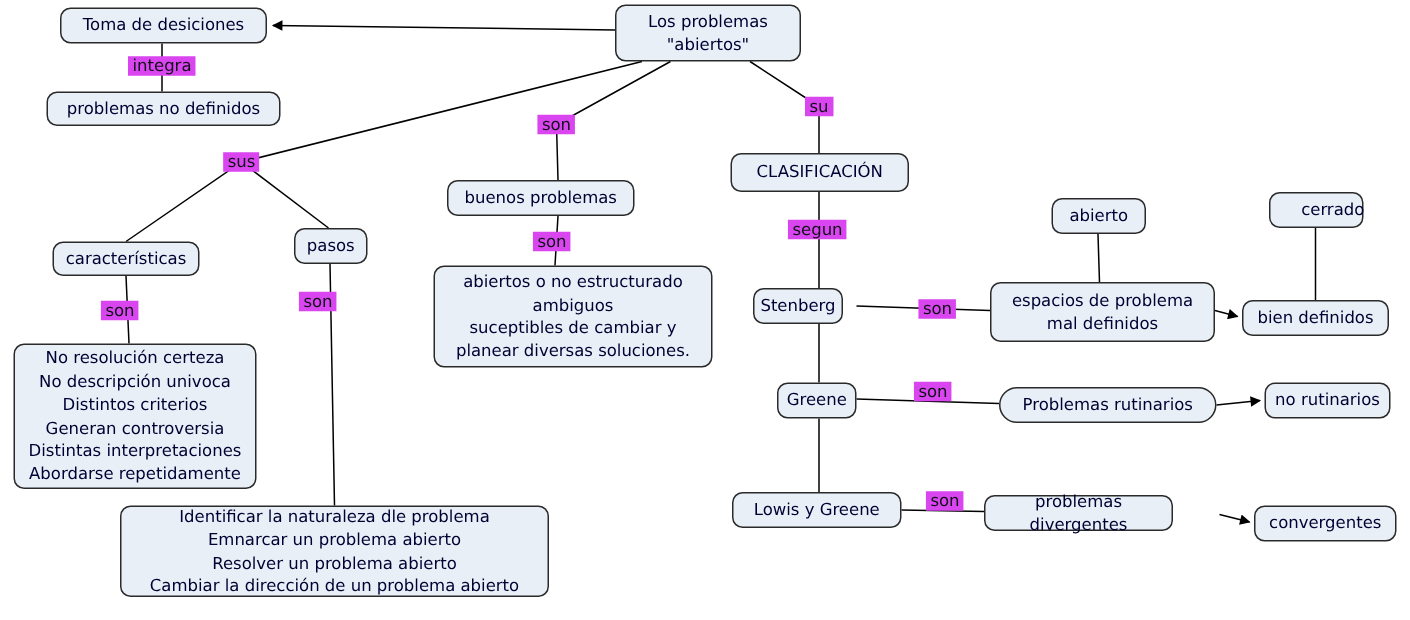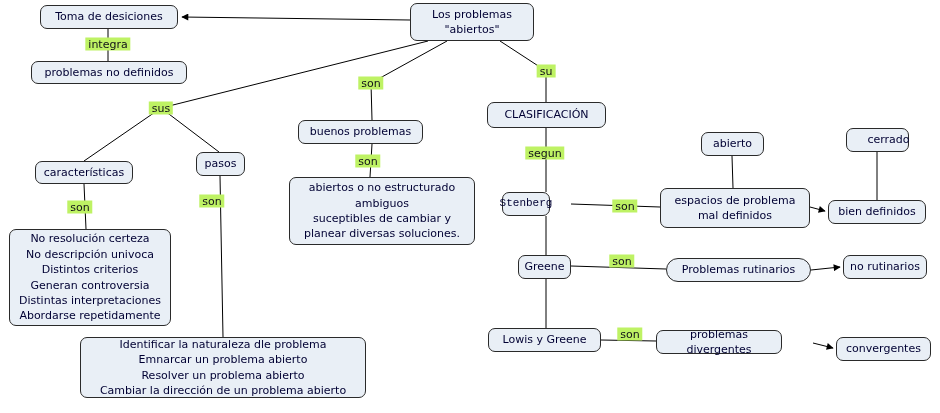--- a/index.html
+++ b/index.html
@@ -19,21 +19,21 @@
     font-size:11px;
     line-height:1.4;
     text-align:center;
     white-space:pre-line;
     display:flex; align-items:center; justify-content:center;
     padding:1px 6px;
   }
   .link-label {
     position:absolute;
     transform:translate(-50%,-50%);
-    background:#bef264;
+    background:#d946ef;
     color:#101018;
     font-size:11px;
     padding:0 3px;
     white-space:nowrap;
   }
 </style>
 </head>
 <body>
 
 <div id="canvas">
@@ -81,21 +81,21 @@
   <div class="node" style="left:80px;top:337px;width:286px;height:61px;">Identificar la naturaleza dle problema
 Emnarcar un problema abierto
 Resolver un problema abierto
 Cambiar la dirección de un problema abierto</div>
   <div class="node" style="left:298px;top:120px;width:125px;height:24px;">buenos problemas</div>
   <div class="node" style="left:289px;top:177px;width:186px;height:68px;">abiertos o no estructurado
 ambiguos
 suceptibles de cambiar y
 planear diversas soluciones.</div>
   <div class="node" style="left:487px;top:102px;width:119px;height:26px;">CLASIFICACIÓN</div>
-  <div class="node" style="left:502px;top:192px;width:48px;height:24px;font-family:Liberation Mono, monospace;">Stenberg</div>
+  <div class="node" style="left:502px;top:192px;width:60px;height:24px;">Stenberg</div>
   <div class="node" style="left:518px;top:255px;width:53px;height:24px;">Greene</div>
   <div class="node" style="left:488px;top:328px;width:113px;height:24px;">Lowis y Greene</div>
   <div class="node" style="left:701px;top:132px;width:63px;height:24px;">abierto</div>
   <div class="node" style="left:846px;top:128px;width:63px;height:24px;padding-left:28px;">cerrado</div>
   <div class="node" style="left:660px;top:188px;width:150px;height:40px;">espacios de problema
 mal definidos</div>
   <div class="node" style="left:828px;top:200px;width:98px;height:24px;">bien definidos</div>
   <div class="node" style="left:666px;top:258px;width:145px;height:24px;border-radius:12px;">Problemas rutinarios</div>
   <div class="node" style="left:843px;top:255px;width:84px;height:24px;">no rutinarios</div>
   <div class="node" style="left:656px;top:330px;width:126px;height:24px;">problemas divergentes</div>

